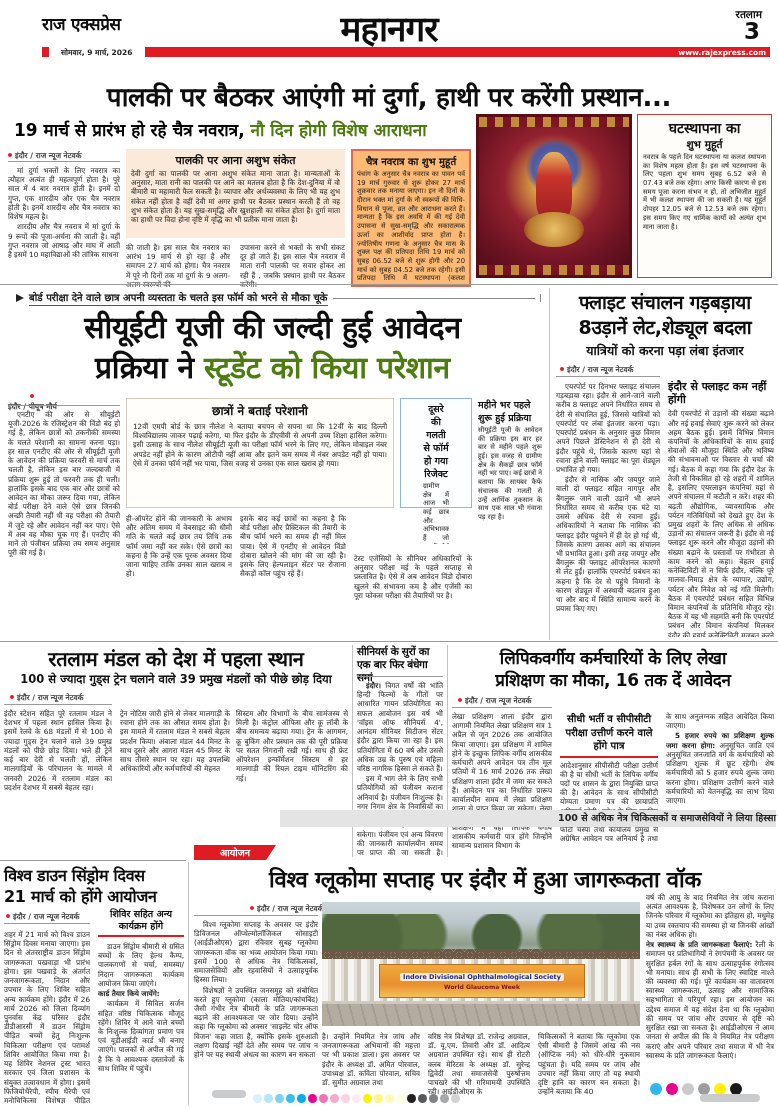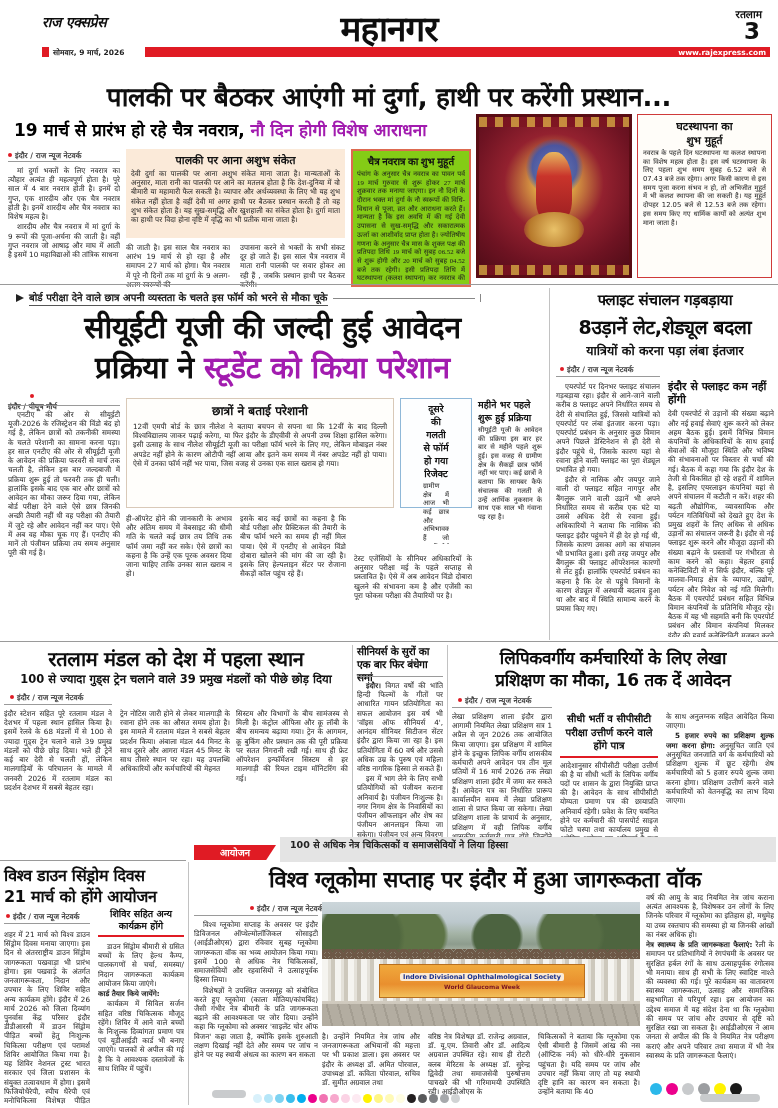--- a/index.html
+++ b/index.html
@@ -3,37 +3,37 @@
 <meta charset="utf-8">
 <style>
   html,body{margin:0;padding:0;background:#e9e9e9;}
   .page{position:relative;width:778px;height:1108px;background:#ffffff;margin:0 auto;
         font-family:"DejaVu Sans",sans-serif;overflow:hidden;}
   .abs{position:absolute;}
   .bt{font-size:7.2px;line-height:1.28;text-align:justify;color:#1c1c1c;overflow:hidden;}
   .bt p{margin:0 0 1px 0;text-indent:9px;}
   .bt p.noind{text-indent:0;}
   .bold{font-weight:bold;}
-  .red{color:#a21caf;text-align:right;}
+  .red{color:#4d7c0f;text-align:right;}
   .center{text-align:center;}
   .byline{font-size:7.5px;font-weight:bold;color:#444;display:flex;align-items:center;gap:3px;}
   .byline .bdot{width:4px;height:4px;background:#e01b24;border-radius:50%;flex:0 0 auto;}
   .hl{font-weight:bold;color:#0e0e0e;letter-spacing:-0.3px;}
   .rule{background:#9a9a9a;}
   .vrule{background:#c2c2c2;width:1px;}
   .boxtitle{font-weight:bold;text-align:center;color:#111;}
   .pdot{display:inline-block;width:9px;height:9px;border-radius:50%;margin:0 1px;vertical-align:middle;}
   .pdot.big{width:12px;height:12px;margin:0 2px;}
   .graybar{background:#c9cbcd;border-radius:4px;height:8px;}
   
   .redbar{background:#e01b24;height:10px;display:flex;align-items:center;justify-content:flex-end;}
   .website{color:#ffffff;font-size:7.5px;font-weight:bold;padding-right:4px;}
   
   .peachbox{background:#fbead9;}
-  .muhurtbox{background:#84cc16;border:2px solid #dd6a50;font-family:Liberation Serif, serif;}
+  .muhurtbox{background:#fdba74;border:2px solid #dd6a50;}
   .ghatbox{background:#fffdf9;border:1px solid #cf3a3a;}
   .subbox1{background:#fffefb;border:1px solid #d9c9b8;}
   .subbox2{background:#fdfeff;border:1px solid #8fb8d8;}
   
   .kick{display:flex;align-items:center;gap:5px;}
   .kick .tri{width:0;height:0;border-left:8px solid #222;border-top:4px solid transparent;border-bottom:4px solid transparent;}
   .kick .ktext{font-size:10px;font-weight:bold;color:#222;border-bottom:1px solid #555;padding-bottom:1px;}
   .kick .kline{flex:1;height:1px;background:#888;}
   .kick .kstub{width:1px;height:8px;background:#888;}
   
@@ -72,25 +72,25 @@
   .walk .ground{position:absolute;left:0;bottom:0;width:100%;height:18%;
         background:repeating-linear-gradient(75deg,#b3ada1 0 9px,#a49e92 9px 11px);}
   .highlightcol{font-size:10px;font-weight:bold;text-align:center;color:#101010;line-height:1.35;}
   .redline{height:2px;background:#e01b24;margin-top:3px;}
 </style>
 </head>
 <body>
 
 <div class="page">
 
-  <div class="abs hl" style="left:42px;top:12px;font-size:14px;font-style:italic;">राज एक्सप्रेस</div>
+  <div class="abs hl" style="left:42px;top:12px;font-size:17px;">राज एक्सप्रेस</div>
   <div class="abs" style="left:0;right:0;top:4px;text-align:center;font-size:35px;font-weight:bold;color:#0d0d0d;letter-spacing:-1px;">महानगर</div>
   <div class="abs" style="right:16px;top:7px;font-size:10.5px;font-weight:bold;color:#111;">रतलाम</div>
   <div class="abs" style="right:18px;top:18px;font-size:23px;font-weight:bold;color:#111;">3</div>
-  <div class="abs" style="left:42px;top:47px;display:flex;align-items:center;gap:4px;">
+  <div class="abs" style="left:42px;top:47px;display:flex;align-items:center;gap:12px;">
     <span style="width:7px;height:10px;background:#e01b24;display:inline-block;"></span>
     <span style="font-size:7.5px;font-weight:bold;color:#222;">सोमवार, 9 मार्च, 2026</span>
   </div>
   <div class="abs hl" style="left:0;right:0;top:78px;text-align:center;font-size:26px;white-space:nowrap;">पालकी पर बैठकर आएंगी मां दुर्गा, हाथी पर करेंगी प्रस्थान...</div>
 
   <div class="abs redbar" style="left:145px;right:8px;top:47px;">
     <span class="website">www.rajexpress.com</span>
   </div>
   <div class="abs" style="left:14px;top:118px;font-size:17px;font-weight:bold;white-space:nowrap;">
     <span>19 मार्च से प्रारंभ हो रहे चैत्र नवरात्र, </span><span class="red">नौ दिन होगी विशेष आराधना</span>
@@ -119,28 +119,28 @@
 
   <div class="abs durga" style="left:476px;top:114px;width:156px;height:164px;">
     <div class="trim" style="top:0;"></div>
     <div class="halo"></div>
     <div class="fig"></div>
     <div class="lion"></div>
     <div class="trim" style="bottom:0;"></div>
   </div>
 
   <div class="abs ghatbox" style="left:637px;top:114px;width:135px;height:164px;padding:3px 5px;box-sizing:border-box;">
-    <div class="boxtitle" style="font-size:11px;">घटस्थापना का</div>
+    <div class="boxtitle" style="font-size:14px;">घटस्थापना का</div>
     <div class="boxtitle red" style="font-size:10.5px;">शुभ मुहूर्त</div>
     <div class="bt" style="height:120px;font-size:6.8px;margin-top:2px;">नवरात्र के पहले दिन घटस्थापना या कलश स्थापना का विशेष महत्व होता है। इस वर्ष घटस्थापना के लिए पहला शुभ समय सुबह 6.52 बजे से 07.43 बजे तक रहेगा। अगर किसी कारण से इस समय पूजा करना संभव न हो, तो अभिजीत मुहूर्त में भी कलश स्थापना की जा सकती है। यह मुहूर्त दोपहर 12.05 बजे से 12.53 बजे तक रहेगा। इस समय किए गए धार्मिक कार्यों को अत्यंत शुभ माना जाता है।</div>
   </div>
 
   <div class="abs rule" style="left:0;right:0;top:284px;height:1px;"></div>
 
-  <div class="abs kick" style="left:16px;top:290px;width:465px;">
+  <div class="abs kick" style="left:16px;top:290px;width:525px;">
     <span class="tri"></span>
     <span class="ktext">बोर्ड परीक्षा देने वाले छात्र अपनी व्यस्तता के चलते इस फॉर्म को भरने से मौका चूके</span>
     <span class="kline"></span>
     <span class="kstub"></span>
   </div>
   <div class="abs hl center" style="left:0;top:306px;width:545px;font-size:30px;">सीयूईटी यूजी की जल्दी हुई आवेदन</div>
   <div class="abs hl center" style="left:0;top:346px;width:545px;font-size:30px;">
     <span>प्रक्रिया ने </span><span class="red">स्टूडेंट को किया परेशान</span>
   </div>
   <div class="abs byline" style="left:8px;top:394px;flex-direction:column;">
@@ -164,21 +164,21 @@
     <div class="boxtitle" style="font-size:9.5px;text-align:left;">महीने भर पहले शुरू हुई प्रक्रिया</div>
     <div class="bt" style="height:190px;font-size:6.8px;margin-top:2px;">सीयूईटी यूजी के आवेदन की प्रक्रिया इस बार हर बार से महीने पहले शुरू हुई। इस वजह से ग्रामीण क्षेत्र के सैकड़ों छात्र फॉर्म नहीं भर पाए। कई छात्रों ने बताया कि सायबर कैफे संचालक की गलती से उन्हें आर्थिक नुकसान के साथ एक साल भी गंवाना पड़ रहा है।</div>
   </div>
 
   <div class="abs bt" style="left:126px;top:514px;width:106px;height:122px;">ही-ऑपरेट होने की जानकारी के अभाव और अंतिम समय में वेबसाइट की धीमी गति के चलते कई छात्र तय तिथि तक फॉर्म जमा नहीं कर सके। ऐसे छात्रों का कहना है कि उन्हें एक पूरक अवसर दिया जाना चाहिए ताकि उनका साल खराब न हो।</div>
   <div class="abs bt" style="left:240px;top:514px;width:106px;height:122px;">इसके बाद कई छात्रों का कहना है कि बोर्ड परीक्षा और प्रैक्टिकल की तैयारी के बीच फॉर्म भरने का समय ही नहीं मिल पाया। ऐसे में एनटीए से आवेदन विंडो दोबारा खोलने की मांग की जा रही है। इसके लिए हेल्पलाइन सेंटर पर रोजाना सैकड़ों कॉल पहुंच रहे हैं।</div>
   <div class="abs bt" style="left:354px;top:514px;width:118px;height:122px;margin-top:40px;">टेस्ट एजेंसियों के सीनियर अधिकारियों के अनुसार परीक्षा मई के पहले सप्ताह से प्रस्तावित है। ऐसे में अब आवेदन विंडो दोबारा खुलने की संभावना कम है और एजेंसी का पूरा फोकस परीक्षा की तैयारियों पर है।</div>
 
   <div class="abs vrule" style="left:549px;top:288px;height:352px;"></div>
 
-  <div class="abs hl center" style="left:556px;top:289px;width:218px;font-size:15px;">फ्लाइट संचालन गड़बड़ाया</div>
+  <div class="abs hl center" style="left:556px;top:289px;width:218px;font-size:19px;">फ्लाइट संचालन गड़बड़ाया</div>
   <div class="abs hl center" style="left:556px;top:314px;width:218px;font-size:19px;">8उड़ानें लेट,शेड्यूल बदला</div>
   <div class="abs bold center" style="left:556px;top:342px;width:218px;font-size:12.5px;color:#111;">यात्रियों को करना पड़ा लंबा इंतजार</div>
   <div class="abs byline" style="left:560px;top:364px;">
     <span class="bdot"></span>
     <span>इंदौर / राज न्यूज नेटवर्क</span>
   </div>
   <div class="abs rule" style="left:556px;top:376px;width:104px;height:1px;"></div>
   <div class="abs bt" style="left:556px;top:382px;width:104px;height:254px;">
     <p>एयरपोर्ट पर दिनभर फ्लाइट संचालन गड़बड़ाया रहा। इंदौर से आने-जाने वाली करीब 8 फ्लाइट अपने निर्धारित समय से देरी से संचालित हुई, जिससे यात्रियों को एयरपोर्ट पर लंबा इंतजार करना पड़ा। एयरपोर्ट प्रबंधन के अनुसार कुछ विमान अपने पिछले डेस्टिनेशन से ही देरी से इंदौर पहुंचे थे, जिसके कारण यहां से रवाना होने वाली फ्लाइट का पूरा शेड्यूल प्रभावित हो गया।</p>
     <p>इंदौर से नासिक और जयपुर जाने वाली दो फ्लाइट सहित नागपुर और बैंगलुरू जाने वाली उड़ानें भी अपने निर्धारित समय से करीब एक घंटे या उससे अधिक देरी से रवाना हुईं। अधिकारियों ने बताया कि नासिक की फ्लाइट इंदौर पहुंचने में ही देर हो गई थी, जिसके कारण उसका आगे का संचालन भी प्रभावित हुआ। इसी तरह जयपुर और बैंगलुरू की फ्लाइट ऑपरेशनल कारणों से लेट हुईं। हालांकि एयरपोर्ट प्रबंधन का कहना है कि देर से पहुंचे विमानों के कारण शेड्यूल में अस्थायी बदलाव हुआ था और बाद में स्थिति सामान्य करने के प्रयास किए गए।</p>
@@ -245,21 +245,21 @@
     <div class="redline"></div>
   </div>
   <div class="abs bt" style="left:4px;top:930px;width:86px;height:174px;">शहर में 21 मार्च को विश्व डाउन सिंड्रोम दिवस मनाया जाएगा। इस दिन से अंतरराष्ट्रीय डाउन सिंड्रोम जागरूकता पखवाड़ा भी प्रारंभ होगा। इस पखवाड़े के अंतर्गत जनजागरूकता, निदान और उपचार के लिए शिविर सहित अन्य कार्यक्रम होंगे। इंदौर में 26 मार्च 2026 को जिला दिव्यांग पुनर्वास केंद्र परिसर इंदौर डीडीआरसी में डाउन सिंड्रोम पीड़ित बच्चों हेतु निःशुल्क चिकित्सा परीक्षण एवं परामर्श शिविर आयोजित किया गया है। यह शिविर नेशनल ट्रस्ट भारत सरकार एवं जिला प्रशासन के संयुक्त तत्वावधान में होगा। इसमें फिजियोथैरेपी, स्पीच थैरेपी एवं मनोचिकित्सा विशेषज्ञ पीड़ित बच्चों का परीक्षण कर पालकों को परामर्श देंगे।</div>
   <div class="abs bt" style="left:98px;top:942px;width:86px;height:162px;">
     <p>डाउन सिंड्रोम बीमारी से ग्रसित बच्चों के लिए हेल्थ कैम्प, पालकगणों से चर्चा, समस्या/ निदान जागरूकता कार्यक्रम आयोजन किया जाएंगे।</p>
     <p class="noind"><span class="bold">कार्ड तैयार किये जायेंगे:</span></p>
     <p>कार्यक्रम में सिविल सर्जन सहित वरिष्ठ चिकित्सक मौजूद रहेंगे। शिविर में आने वाले बच्चों के निःशुल्क दिव्यांगता प्रमाण पत्र एवं यूडीआईडी कार्ड भी बनाए जाएंगे। पालकों से अपील की गई है कि वे आवश्यक दस्तावेजों के साथ शिविर में पहुंचें।</p>
   </div>
 
   <div class="abs tag" style="left:194px;top:845px;width:82px;height:15px;">आयोजन</div>
-  <div class="abs kstrip" style="left:280px;right:2px;top:837px;height:25px;">100 से अधिक नेत्र चिकित्सकों व समाजसेवियों ने लिया हिस्सा</div>
+  <div class="abs kstrip" style="left:280px;right:2px;top:810px;height:17px;text-align:right;">100 से अधिक नेत्र चिकित्सकों व समाजसेवियों ने लिया हिस्सा</div>
   <div class="abs hl center" style="left:194px;right:2px;top:863px;font-size:22px;">विश्व ग्लूकोमा सप्ताह पर इंदौर में हुआ जागरूकता वॉक</div>
   <div class="abs byline" style="left:250px;top:903px;">
     <span class="bdot"></span>
     <span>इंदौर / राज न्यूज नेटवर्क</span>
   </div>
   <div class="abs rule" style="left:194px;top:915px;width:124px;height:1px;"></div>
   <div class="abs bt" style="left:194px;top:920px;width:124px;height:186px;">
     <p>विश्व ग्लूकोमा सप्ताह के अवसर पर इंदौर डिविजनल ऑप्थेल्मोलॉजिकल सोसाइटी (आईडीओएस) द्वारा रविवार सुबह ग्लूकोमा जागरूकता वॉक का भव्य आयोजन किया गया। इसमें 100 से अधिक नेत्र चिकित्सकों, समाजसेवियों और रहवासियों ने उत्साहपूर्वक हिस्सा लिया।</p>
     <p>विशेषज्ञों ने उपस्थित जनसमूह को संबोधित करते हुए ग्लूकोमा (काला मोतिया/कांचबिंद) जैसी गंभीर नेत्र बीमारी के प्रति जागरूकता बढ़ाने की आवश्यकता पर जोर दिया। उन्होंने कहा कि ग्लूकोमा को अक्सर 'साइलेंट चोर ऑफ विजन' कहा जाता है, क्योंकि इसके शुरुआती लक्षण दिखाई नहीं देते और समय पर जांच न होने पर यह स्थायी अंधत्व का कारण बन सकता</p>
   </div>

